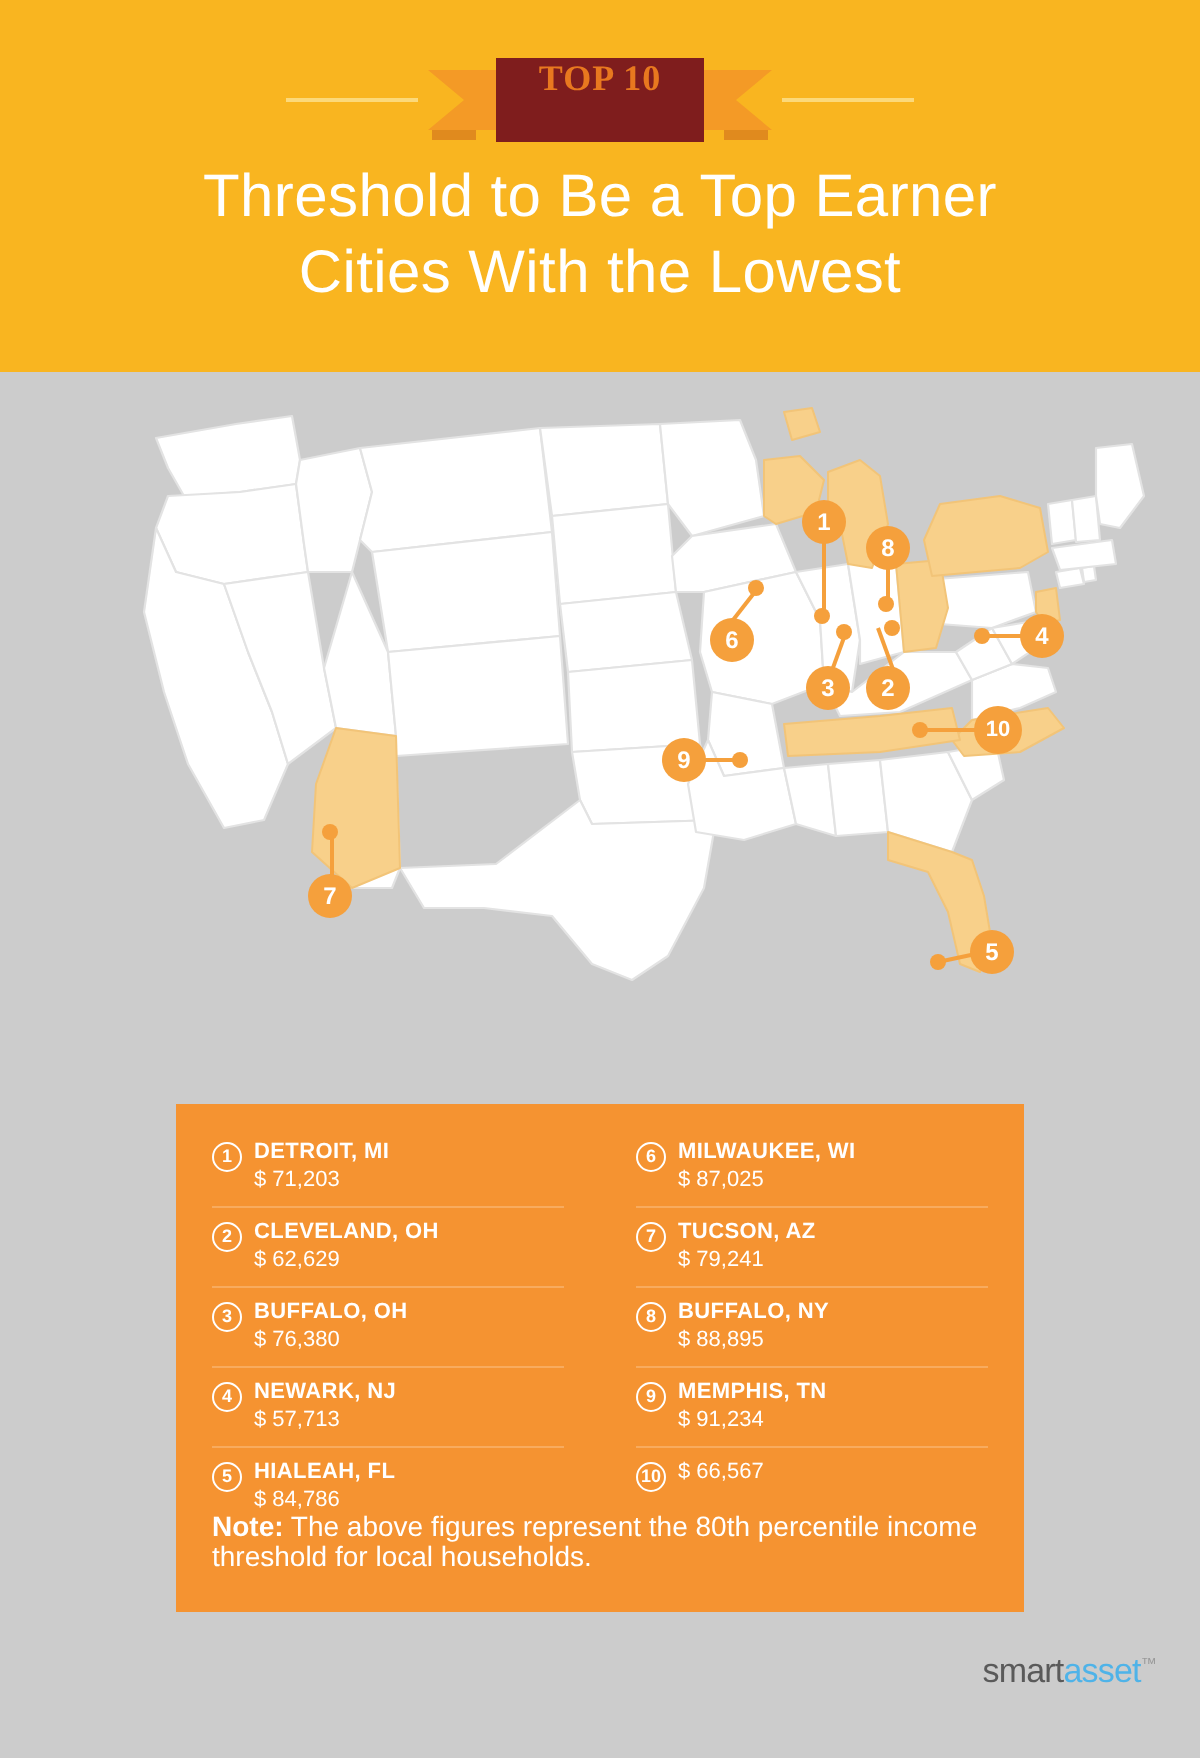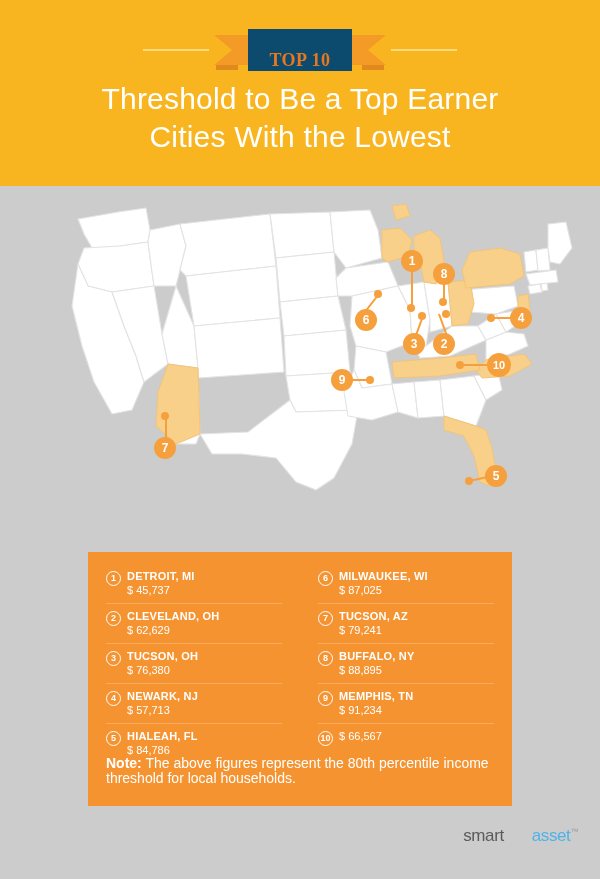--- a/index.html
+++ b/index.html
@@ -39,22 +39,22 @@
   .tail.right { left: 326px; clip-path: polygon(0 0, 100% 0, calc(100% - 18px) 50%, 100% 100%, 0 100%); }
   .tail-fold {
     position: absolute; top: 36px; width: 22px; height: 5px;
     background: #e08a1e;
   }
   .tail-fold.l { left: 216px; }
   .tail-fold.r { left: 362px; }
   .ribbon-box {
     position: absolute; left: 248px; top: 0;
     width: 104px; height: 42px;
-    background: #0c4a6e;
-    display: flex; align-items: flex-end; justify-content: center;
+    background: #7f1d1d;
+    display: flex; align-items: flex-start; justify-content: center;
   }
   .ribbon-box span {
     font-family: "Liberation Serif", serif;
     font-size: 18px; font-weight: 700;
     color: #e8781f; letter-spacing: 0.5px;
   }
   .title {
     position: absolute; left: 0; top: 80px;
     width: 600px;
     text-align: center;
@@ -138,21 +138,21 @@
   }
   .note b { font-weight: 700; }
 
   
   .logo {
     position: absolute; right: 22px; top: 826px;
     font-size: 17px; font-weight: 400;
     letter-spacing: -0.4px;
   }
   .logo .smart { color: #5a5a5a; }
-  .logo .asset { color: #4fb3e8; padding-left: 28px; }
+  .logo .asset { color: #4fb3e8; }
   .logo .tm { color: #9a9a9a; font-size: 8px; vertical-align: super; }
 </style>
 </head>
 <body>
 
 <div id="page">
 
   <div class="header">
 
     <div class="ribbon-wrap">
@@ -273,34 +273,34 @@
   </div>
 
   <div class="panel">
     <div class="cols">
 
       <div class="col">
         <div class="row">
           <div class="badge">1</div>
           <div class="rowtext">
             <div class="city">DETROIT, MI</div>
-            <div class="amount">$ 45,737</div>
+            <div class="amount">$ 71,203</div>
           </div>
         </div>
         <div class="row">
           <div class="badge">2</div>
           <div class="rowtext">
             <div class="city">CLEVELAND, OH</div>
             <div class="amount">$ 62,629</div>
           </div>
         </div>
         <div class="row">
           <div class="badge">3</div>
           <div class="rowtext">
-            <div class="city">TUCSON, OH</div>
+            <div class="city">BUFFALO, OH</div>
             <div class="amount">$ 76,380</div>
           </div>
         </div>
         <div class="row">
           <div class="badge">4</div>
           <div class="rowtext">
             <div class="city">NEWARK, NJ</div>
             <div class="amount">$ 57,713</div>
           </div>
         </div>

